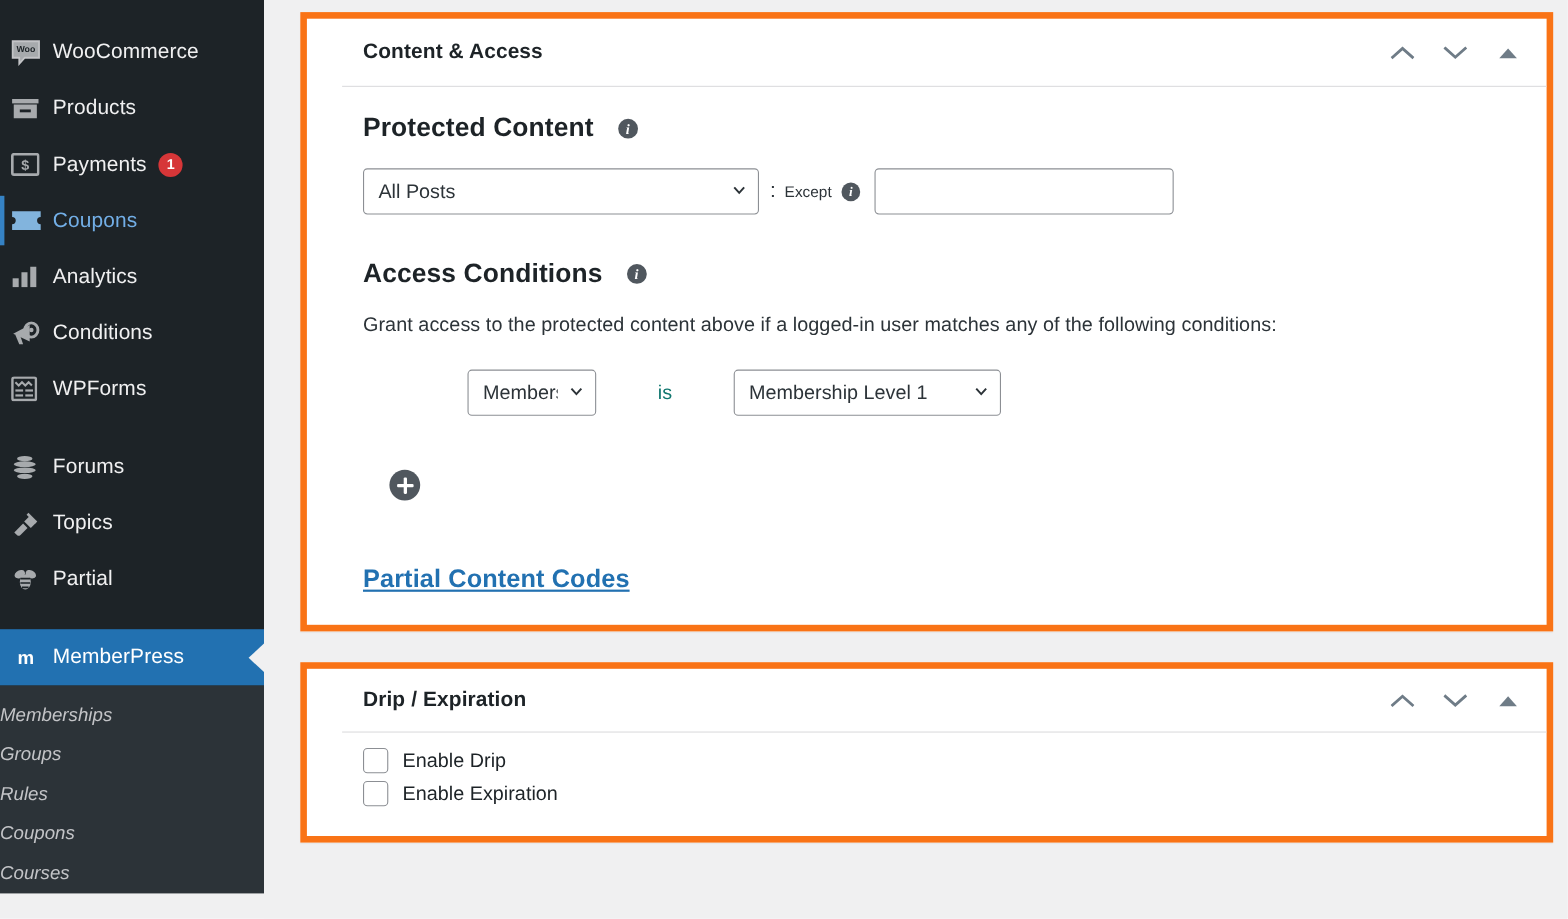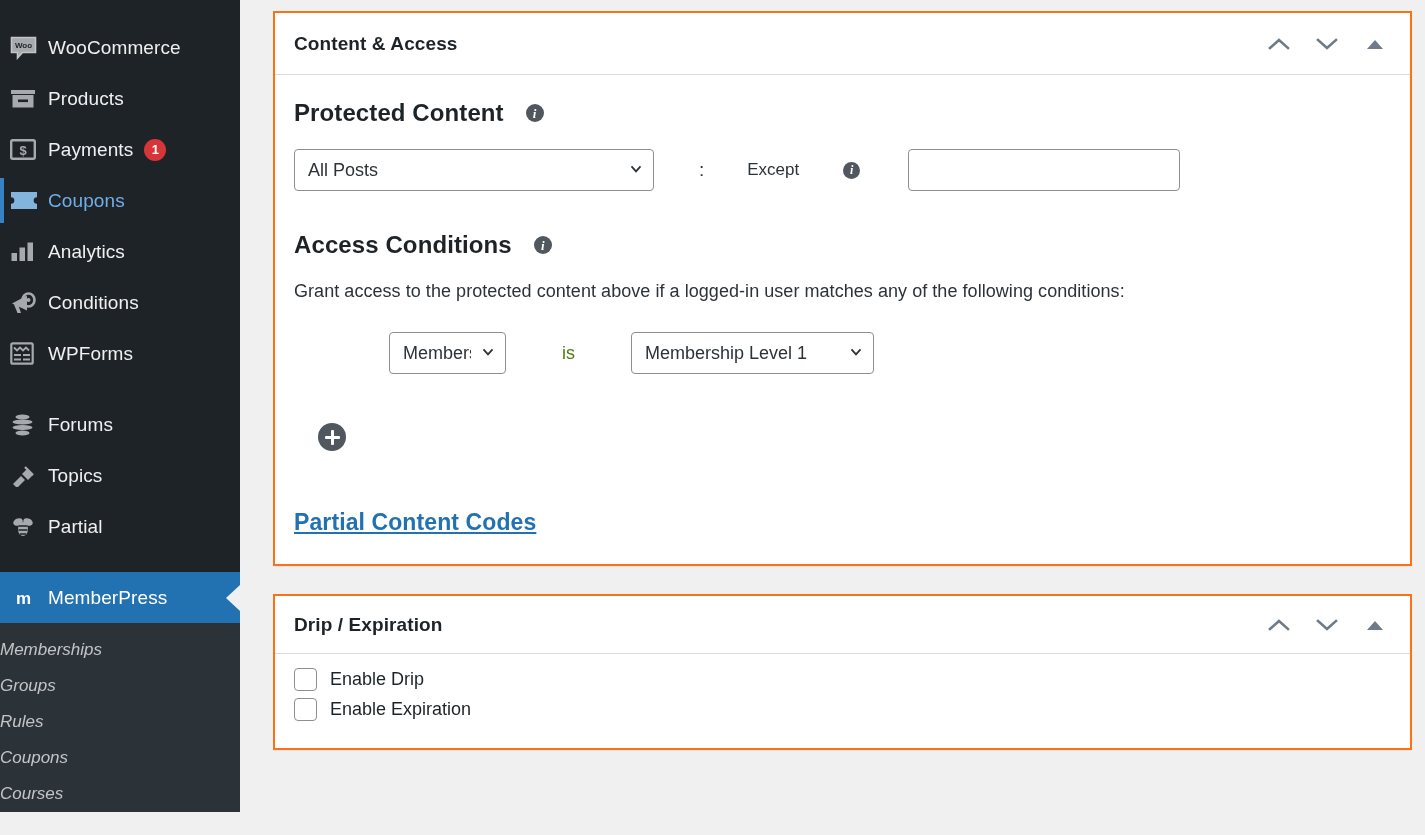--- a/index.html
+++ b/index.html
@@ -84,22 +84,23 @@
 
   
   .main {
     flex: 1; height: 835px;
     padding: 11px 13px 0 33px;
     overflow: hidden;
     background: #f0f0f1;
   }
   .panel {
     background: #fff;
-    border: 2px solid #f97316;
+    border: 6px solid #f97316;
     box-shadow: 0 1px 1px rgba(0,0,0,.04);
+    padding-left: 32px;
   }
   .panel-header {
     display: flex; align-items: center;
     height: 62px;
     border-bottom: 1px solid #dcdcde;
     padding: 0 20px 0 19px;
   }
   .panel-title {
     font-size: 19px;
     font-weight: 600;
@@ -127,21 +128,21 @@
     width: 18px; height: 18px; border-radius: 50%;
     background: #50575e; color: #fff;
     display: inline-flex; align-items: center; justify-content: center;
     font-family: "Liberation Serif", serif;
     font-size: 13px; font-weight: 700; font-style: italic;
     line-height: 1; cursor: pointer;
     flex: 0 0 auto;
   }
   .info-icon.sm { width: 17px; height: 17px; font-size: 12px; }
 
-  .row { display: flex; align-items: center; gap: 35px; }
+  .row { display: flex; align-items: center; }
 
   .wp-select {
     position: relative;
     height: 42px;
     border: 1px solid #8c8f94;
     border-radius: 4px;
     background: #fff;
     display: inline-flex; align-items: center;
     padding: 0 34px 0 13px;
     font-size: 18px; color: #2c3338;
@@ -154,40 +155,40 @@
     width: 12px; height: 12px;
   }
   .select-allposts { width: 360px; }
   .select-cond-type { width: 117px; }
   .select-cond-type .sel-text {
     overflow: hidden; text-overflow: clip; width: 84px; display: block;
   }
   .select-cond-value { min-width: 243px; }
 
   .colon { font-size: 19px; color: #2c3338; margin: 0 8px 0 10px; }
-  .except-label { font-size: 17px; color: #2c3338; margin-right: 9px; }
+  .except-label { font-size: 14px; color: #2c3338; margin-right: 9px; }
   .text-input {
     width: 272px; height: 42px;
     border: 1px solid #8c8f94;
     border-radius: 4px;
     background: #fff;
     margin-left: 13px;
     font-size: 17px;
     padding: 0 10px;
     color: #2c3338;
     font-family: inherit;
   }
 
   .grant-text {
     font-size: 18px; color: #2c3338;
     margin: 0 0 30px 0;
     letter-spacing: .05px;
   }
   .cond-row { display: flex; align-items: center; padding-left: 95px; }
-  .cond-is { font-size: 18px; color: #4d7c0f; width: 125px; text-align: center; }
+  .cond-is { font-size: 18px; color: #0f766e; width: 125px; text-align: center; }
 
   .add-btn {
     width: 28px; height: 28px; border-radius: 50%;
     background: #50575e;
     display: flex; align-items: center; justify-content: center;
     margin: 49px 0 0 24px;
     cursor: pointer;
   }
   .add-btn .plus {
     position: relative; width: 15px; height: 15px;

